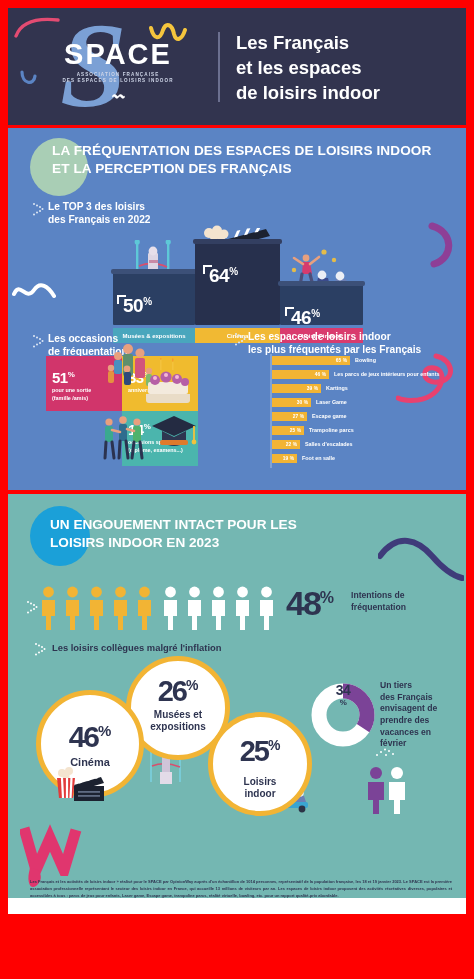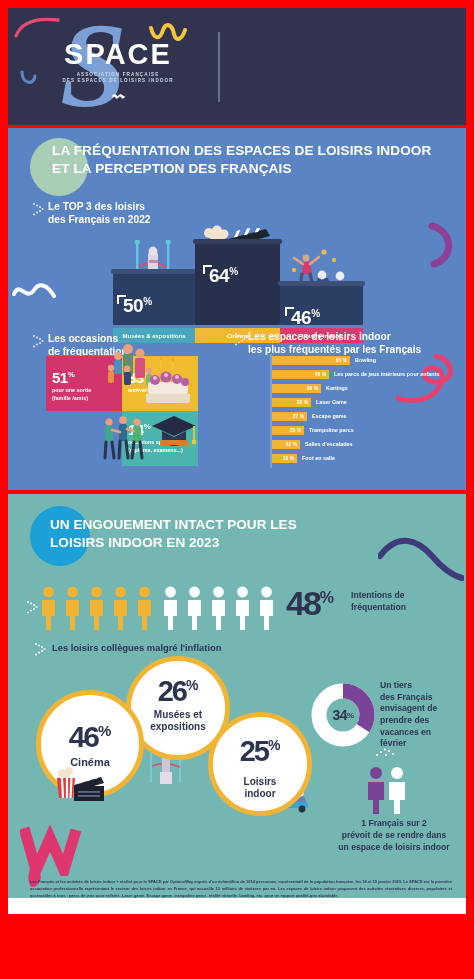--- a/index.html
+++ b/index.html
@@ -130,22 +130,22 @@
   .circB .ccap { font-size:10px; margin-top:1px; }
   .circC { left:200px; top:218px; width:104px; height:104px; z-index:4;gap:7px;}
   .circC .cnum { font-size:29px; margin-top:18px; }  .circC .cnum sup{font-size:14px;}
   .circC .ccap { font-size:10px; margin-top:1px; }
   .cine-art { position:absolute; left:46px; top:272px; width:52px; height:36px; z-index:5;}
   .museum-art { position:absolute; left:138px; top:248px; width:40px; height:42px; z-index:1;}
   .indoor-art { position:absolute; left:248px; top:272px; width:58px; height:48px; z-index:3;}
 
   .donut-wrap { position:absolute; left:302px; top:188px; width:66px; height:66px; }
   .donut-num { position:absolute; left:0; top:0; width:66px; height:66px; display:flex;
-               align-items:center; justify-content:center; color:#2e3450; font-size:14px;
-               font-weight:bold; letter-spacing:-.5px;}
+               align-items:center; color:#2e3450; font-size:14px;
+               font-weight:bold; letter-spacing:-.5px;flex-direction:column;}
   .donut-num sup { font-size:8px; }
   .donut-txt { position:absolute; left:372px; top:186px; width:80px; color:#2e3450;
                font-size:8.6px; font-weight:bold; line-height:1.36; }
   .two-people { position:absolute; left:355px; top:272px; width:48px; height:48px; }
   .sep-dots { position:absolute; left:366px; top:252px; width:24px; height:12px; }
   .bottom-note { position:absolute; left:314px; top:324px; width:144px; text-align:center;
                  color:#2e3450; font-size:8.6px; font-weight:bold; line-height:1.38; }
   .bigW { position:absolute; left:12px; top:330px; width:62px; height:52px; }
   .pink-blob1 { position:absolute; left:18px; top:372px; width:20px; height:24px; }
 
@@ -173,20 +173,23 @@
     <div class="hdr-blob-s">S</div>
 
     <div class="logo-wrap">
       <div class="logo-main">SPACE</div>
       <div class="logo-sub1">ASSOCIATION FRANÇAISE</div>
       <div class="logo-sub2">DES ESPACES DE LOISIRS INDOOR</div>
       <div class="logo-wave">〰</div>
     </div>
 
     <div class="hdr-divider"></div>
+    <div class="hdr-title" style="white-space:pre-line">Les Français
+et les espaces
+de loisirs indoor</div>
   </div>
 
   <div class="sec-blue">
     <div class="greencircle"></div>
     <div class="sec1-title">LA FRÉQUENTATION DES ESPACES DE LOISIRS INDOOR ET LA PERCEPTION DES FRANÇAIS</div>
 
     <svg class="white-wave" viewBox="0 0 44 26">
       <path d="M2 16 C8 2, 14 24, 22 12 C28 3, 36 8, 42 18" stroke="#fff" stroke-width="4" fill="none" stroke-linecap="round"></path>
     </svg>
     <svg class="purple-arc" viewBox="0 0 36 50">
@@ -617,23 +620,20 @@
           <circle cx="19" cy="8" r="1"></circle>
           <circle cx="12" cy="9" r="1"></circle>
         </g>
     </svg>
     <svg class="two-people" viewBox="0 0 48 48">
       <circle cx="13" cy="7" r="6" fill="#7b4397"></circle>
         <path d="M5 16 h16 v18 h-5 v14 h-6 v-14 h-5 z" fill="#7b4397"></path>
       <circle cx="34" cy="7" r="6" fill="#ffffff"></circle>
         <path d="M26 16 h16 v18 h-5 v14 h-6 v-14 h-5 z" fill="#ffffff"></path>
     </svg>
-    <div class="bottom-note" style="white-space:pre-line">1 Français sur 2
-prévoit de se rendre dans
-un espace de loisirs indoor</div>
 
     <svg class="bigW" viewBox="0 0 62 52">
       <path d="M4 4 L16 46 L30 14 L44 46 L56 6" stroke="#e0366e" stroke-width="11" fill="none" stroke-linejoin="miter"></path>
     </svg>
     <svg class="pink-blob1" viewBox="0 0 20 24">
       <path d="M4 2 C16 2, 18 14, 10 20 C4 24, 0 16, 4 2 Z" fill="#e0366e"></path>
     </svg>
 
     <div class="footer">Les Français et les activités de loisirs indoor » réalisé pour le SPACE par OpinionWay auprès d'un échantillon de 1014 personnes, représentatif de la population française, les 18 et 19 janvier 2023. Le SPACE est la première association professionnelle représentant le secteur des loisirs indoor en France, qui accueille 13 millions de visiteurs par an. Les espaces de loisirs indoor proposent des activités récréatives diverses, populaires et accessibles à tous : parcs de jeux pour enfants, Laser game, Escape game, trampoline parcs, réalité virtuelle, bowling, etc. pour un rapport qualité-prix abordable.</div>
     <div class="white-strip"></div>

